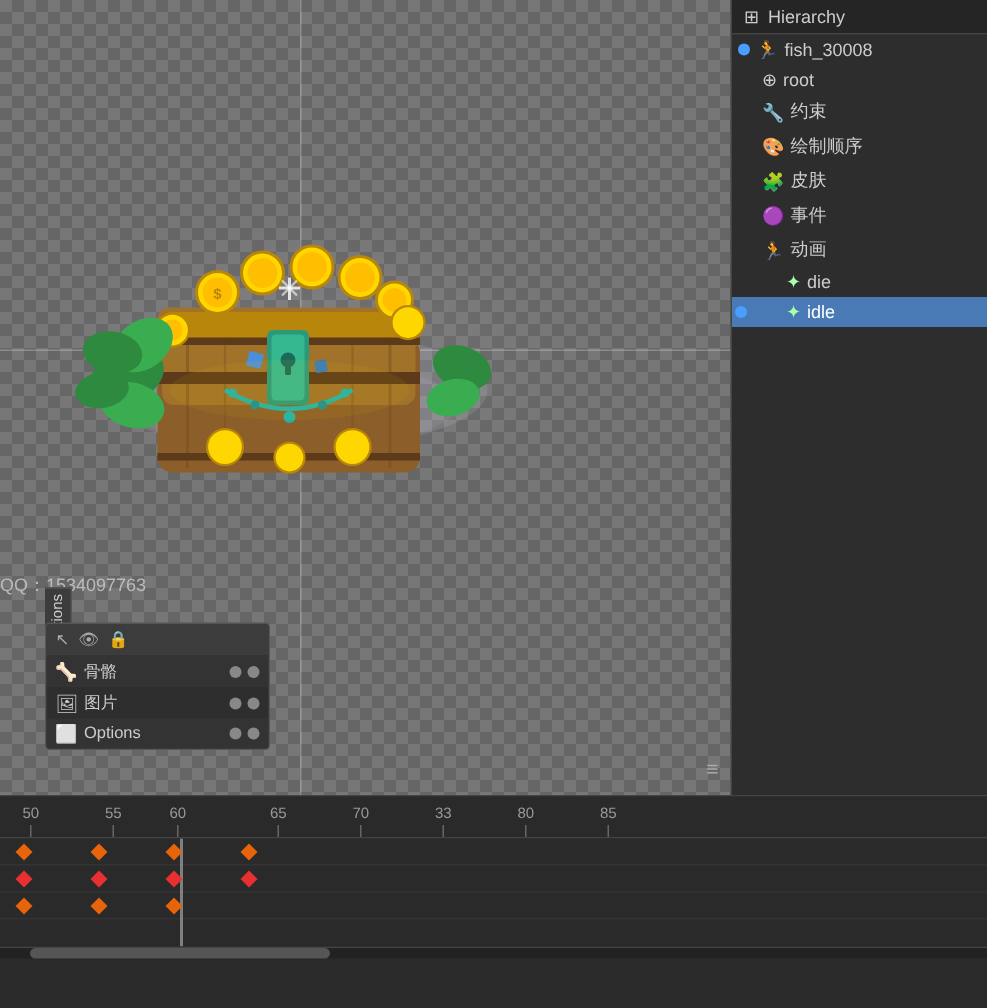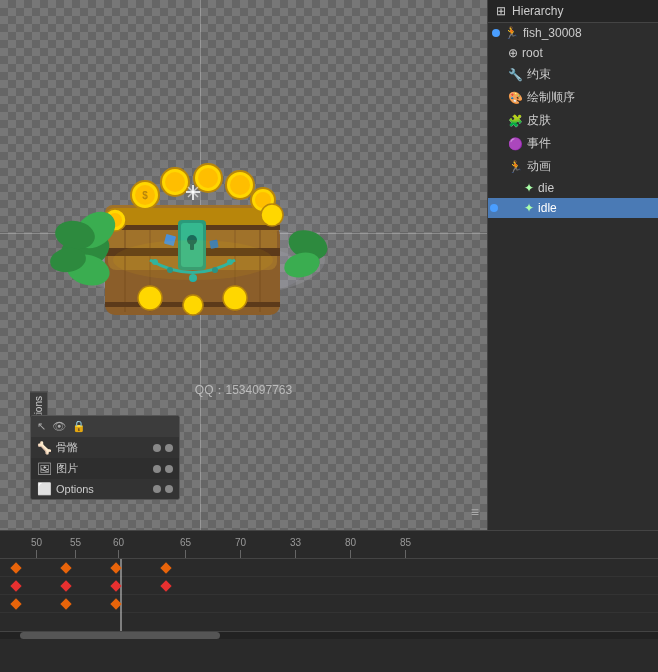--- a/index.html
+++ b/index.html
@@ -77,21 +77,20 @@
       width: 100%;
       height: 100%;
     }
 
     
     .watermark {
       position: absolute;
       bottom: 130px;
       left: 0;
       right: 0;
-      text-align: center;
       color: rgba(200, 200, 200, 0.85);
       font-size: 12px;
       line-height: 1.6;
       pointer-events: none;
     }
 
     
     .layers-panel {
       position: absolute;
       bottom: 30px;
@@ -538,21 +537,21 @@
       <span class="item-icon" style="color:#aaffaa;">✦</span>
       <span class="item-label">idle</span>
     </div>
   </div>
 </div>
 
 <div class="timeline-area">
 
   <div class="timeline-ruler">
     <div class="ruler-marks">
-      <div class="ruler-tick" style="left: 15px; margin-left: 16px;">
+      <div class="ruler-tick" style="left: 15px;">
         <span class="ruler-label">50</span>
         <div class="ruler-line"></div>
       </div>
       <div class="ruler-tick" style="left: 70px;">
         <span class="ruler-label">55</span>
         <div class="ruler-line"></div>
       </div>
       <div class="ruler-tick" style="left: 113px;">
         <span class="ruler-label">60</span>
         <div class="ruler-line"></div>

